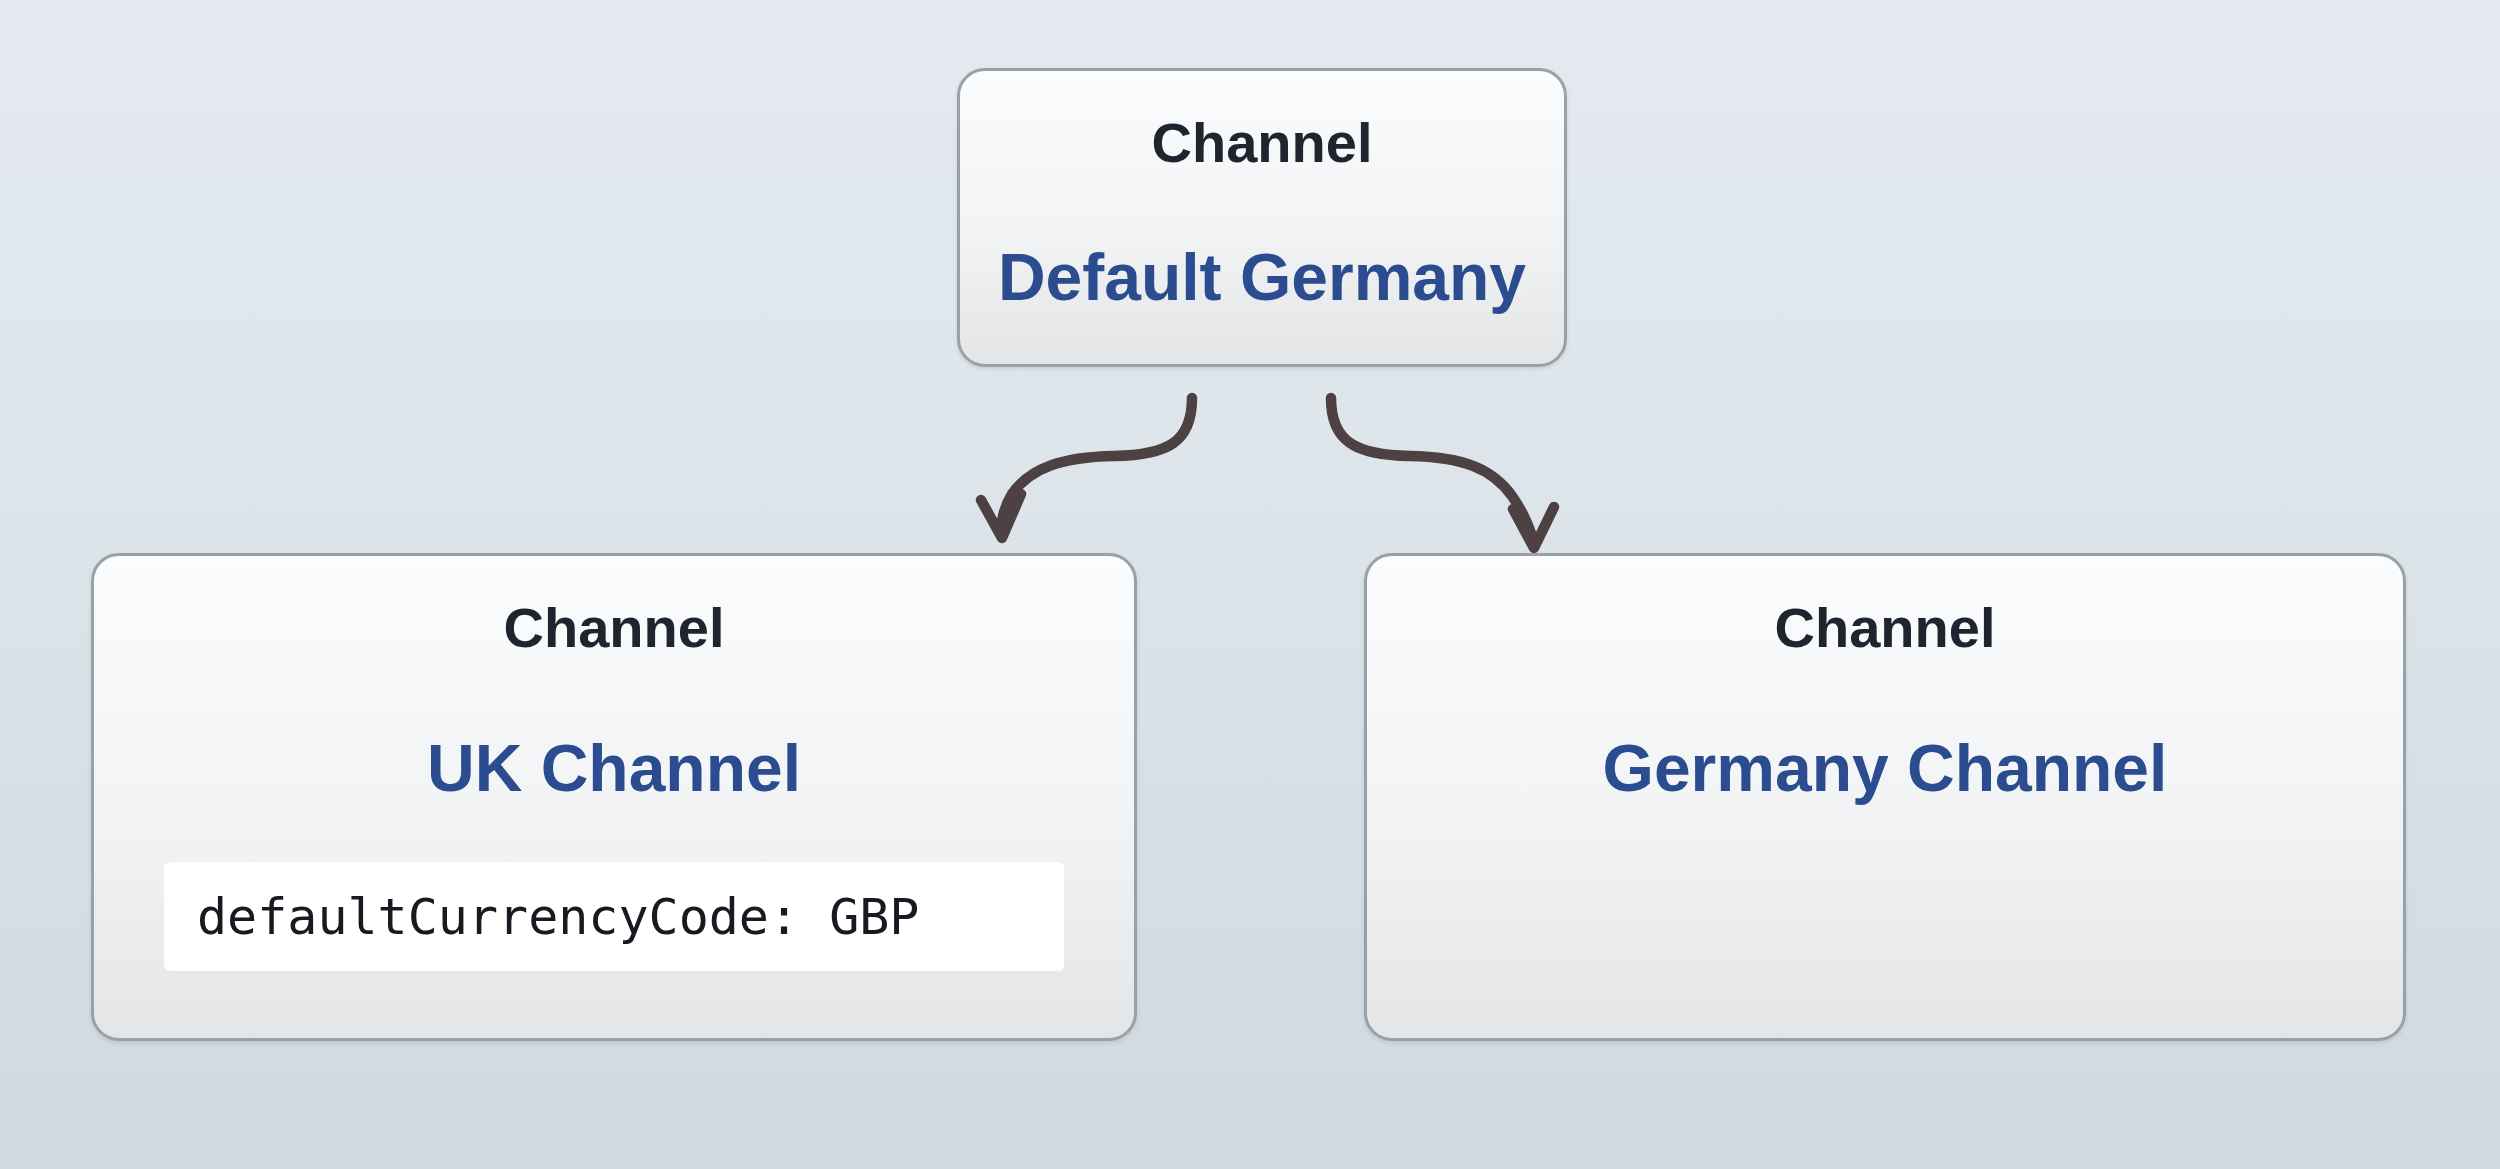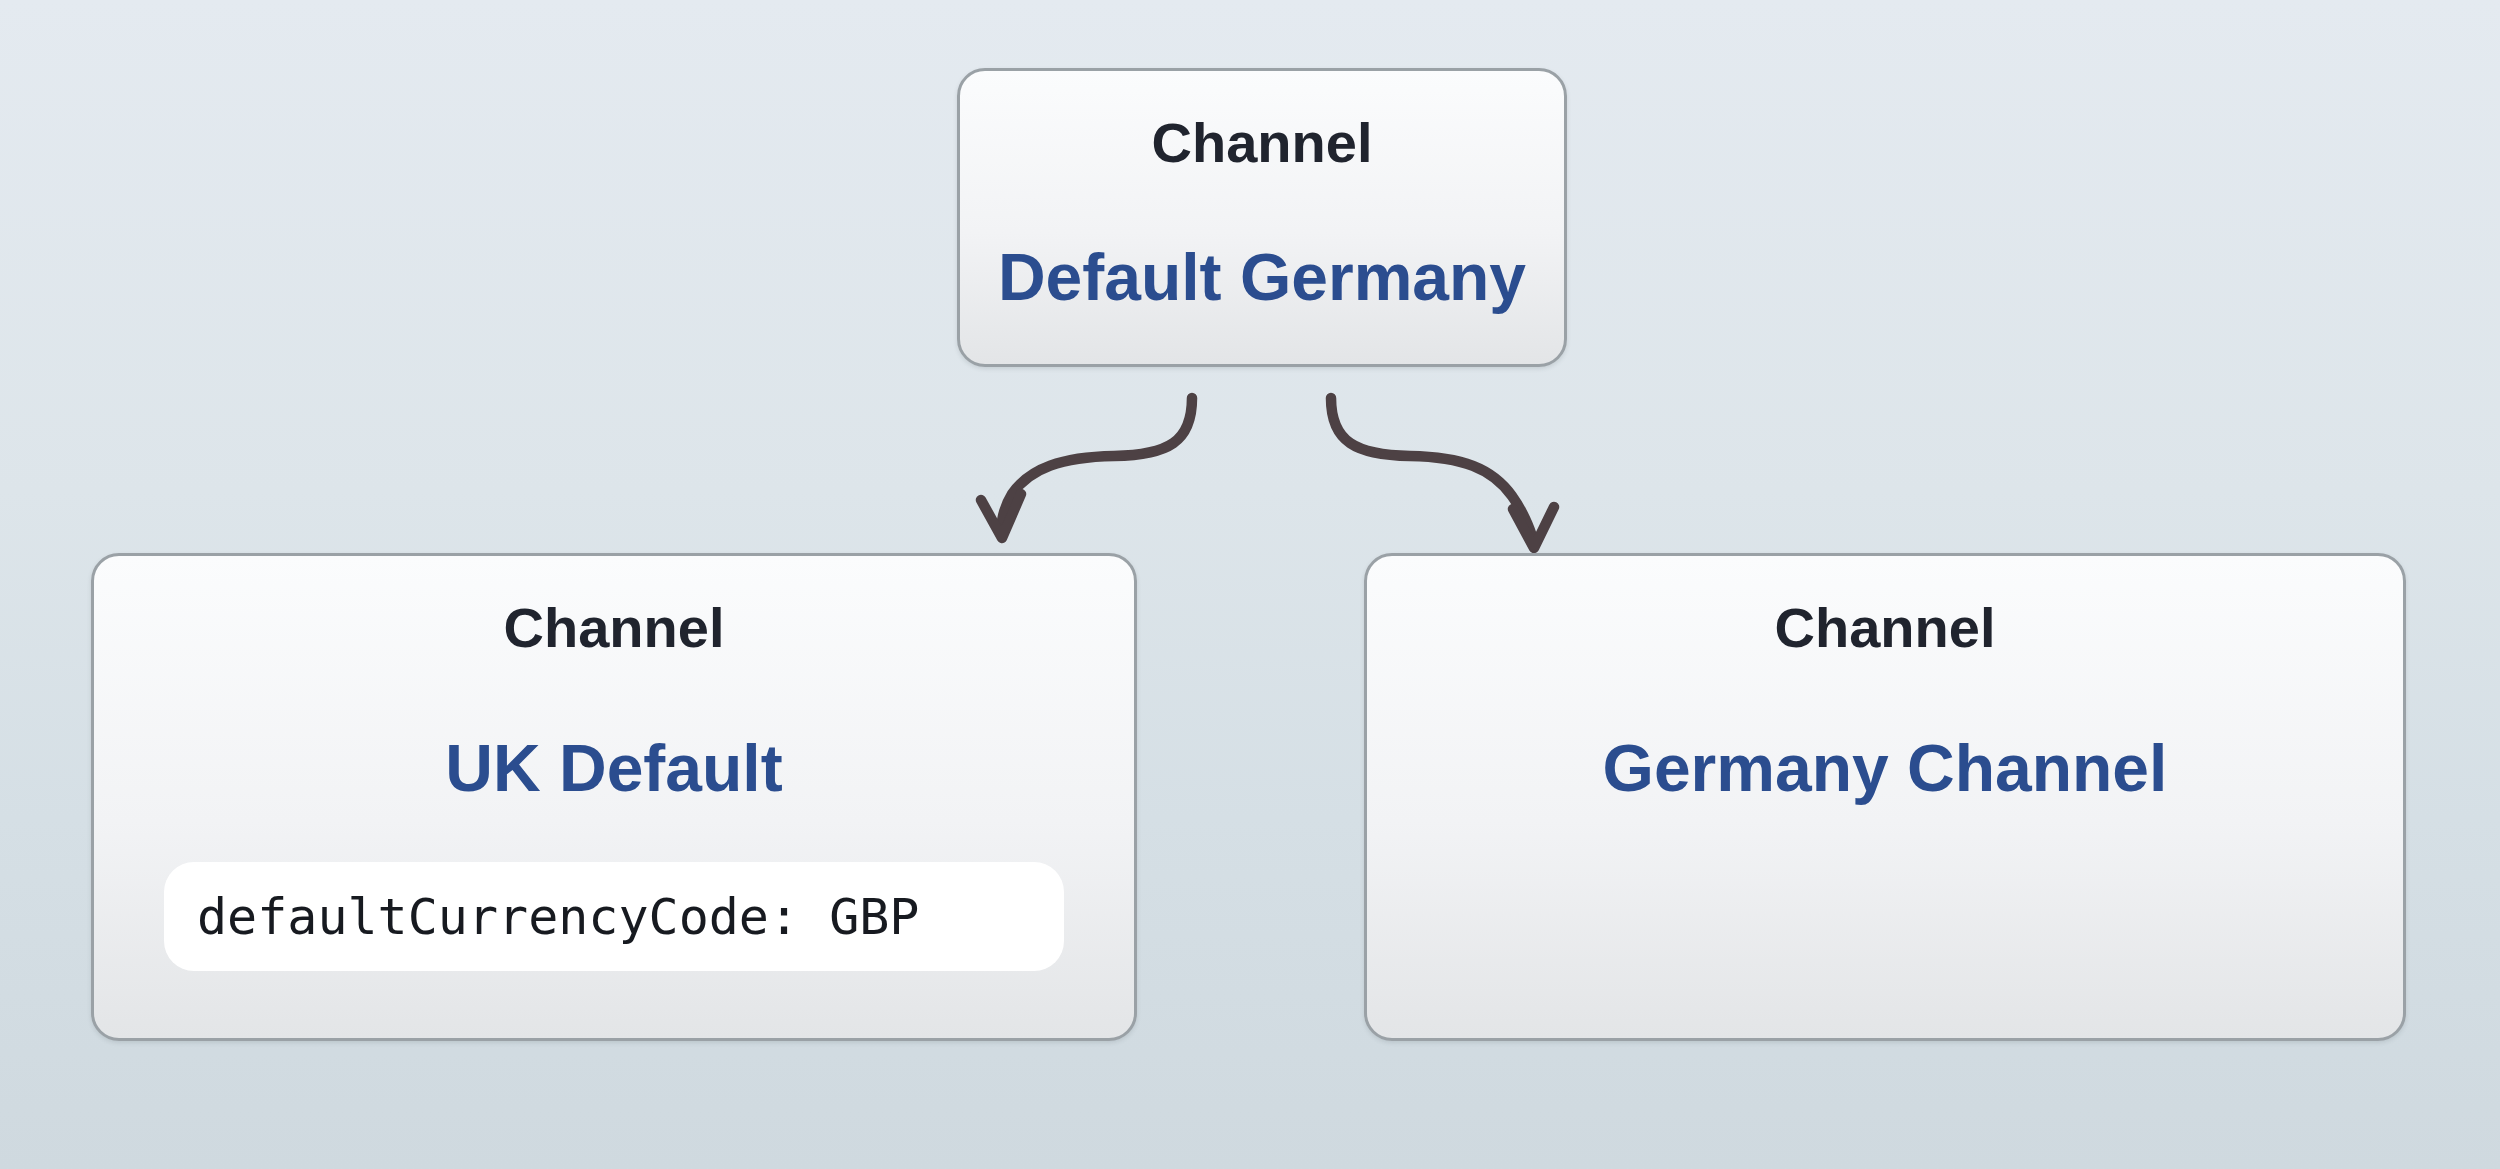--- a/index.html
+++ b/index.html
@@ -48,21 +48,21 @@
   .node-root .node-name { margin-top: 68px; }
 
   .node-uk      { left: 91px;   top: 553px; width: 1046px; height: 488px; }
   .node-germany { left: 1364px; top: 553px; width: 1042px; height: 488px; }
   .node-uk .node-name,
   .node-germany .node-name { margin-top: 74px; }
 
   .code-pill {
     margin: 60px 70px 0 70px;
     height: 109px;
-    border-radius: 30px;
+    border-radius: 6px;
     background: #ffffff;
     display: flex;
     align-items: center;
     justify-content: flex-start;
     padding-left: 33px;
     box-sizing: border-box;
   }
 
   .code-text {
     font-family: "DejaVu Sans Mono", monospace;
@@ -89,21 +89,21 @@
     </g>
   </svg>
 
   <div class="node node-root">
     <div class="node-title">Channel</div>
     <div class="node-name">Default Germany</div>
   </div>
 
   <div class="node node-uk">
     <div class="node-title">Channel</div>
-    <div class="node-name">UK Default</div>
+    <div class="node-name">UK Channel</div>
     <div class="code-pill">
       <span class="code-text">defaultCurrencyCode: GBP</span>
     </div>
   </div>
 
   <div class="node node-germany">
     <div class="node-title">Channel</div>
     <div class="node-name">Germany Channel</div>
   </div>
 

